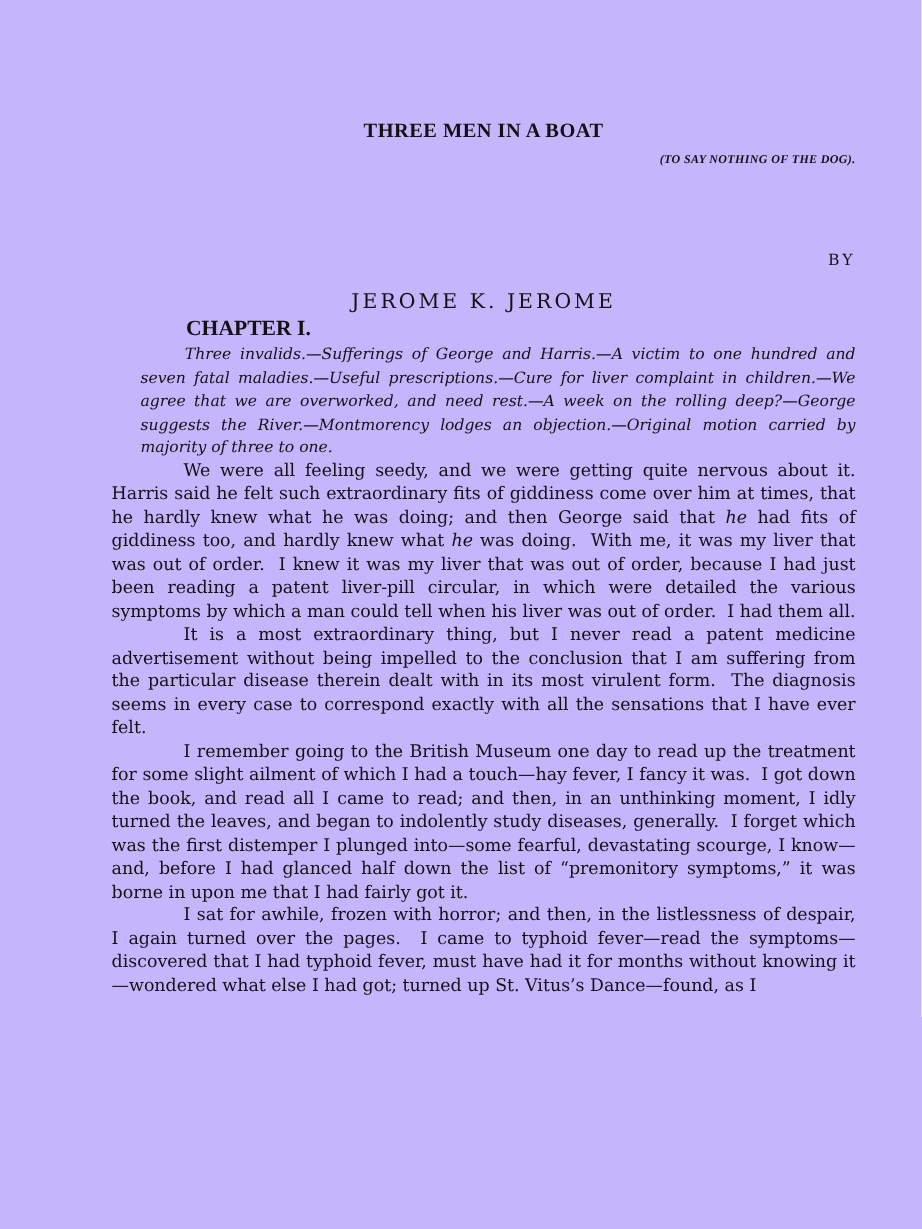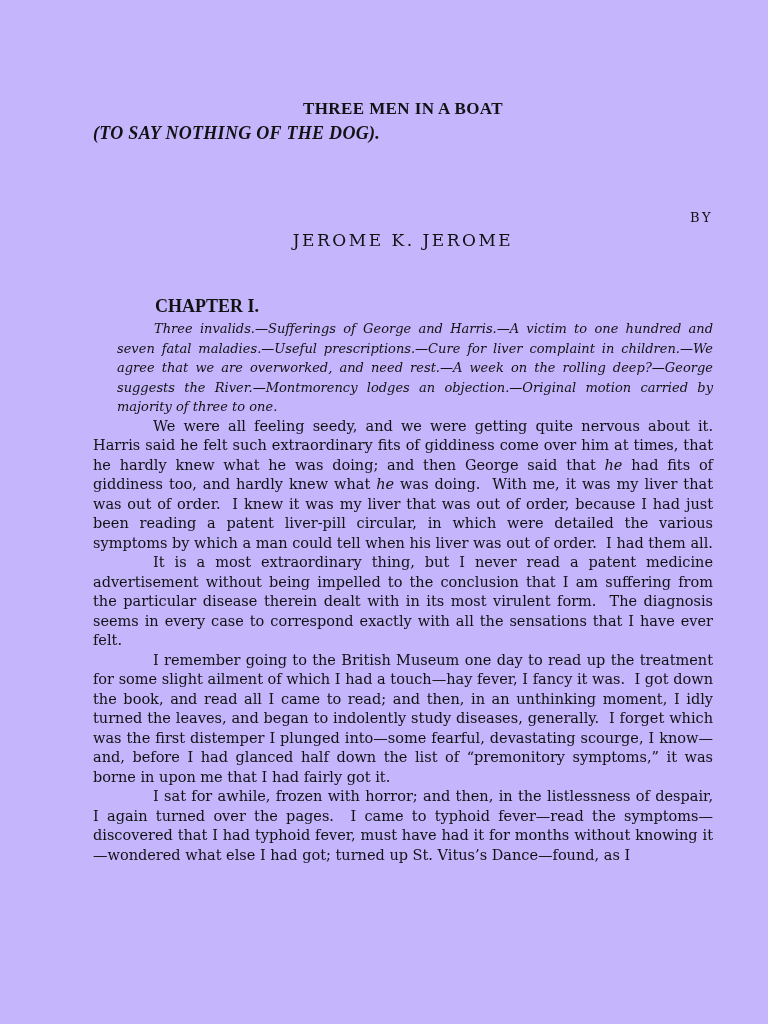--- a/index.html
+++ b/index.html
@@ -24,49 +24,48 @@
   }
   .book-title {
     text-align: center;
     font-family: "Liberation Serif", serif;
     font-weight: bold;
     font-size: 17px;
     letter-spacing: 0.4px;
     line-height: 20px;
   }
   .book-subtitle {
-    text-align: left;
+    text-align: right;
     font-family: "Liberation Serif", serif;
     font-weight: bold;
     font-style: italic;
-    font-size: 18px;
+    font-size: 10px;
     letter-spacing: 0.3px;
     line-height: 17px;
     margin-top: 6px;
   }
   .byline {
     text-align: right;
     font-size: 13px;
     letter-spacing: 2.5px;
     line-height: 16px;
     margin-top: 68px;
   }
   .author {
     text-align: center;
     font-size: 17px;
     letter-spacing: 2.5px;
     line-height: 21px;
-    margin-top: 4px;
+    margin-top: 16px;
   }
   .chapter-heading {
     font-family: "Liberation Serif", serif;
     font-weight: bold;
     font-size: 18px;
     line-height: 21px;
-    margin-top: 45px;
     margin-left: 62px;
   }
   .synopsis {
     margin-top: 2px;
     margin-left: 24px;
     font-style: italic;
     font-size: 13px;
     line-height: 19.5px;
     text-align: justify;
     text-indent: 37px;

